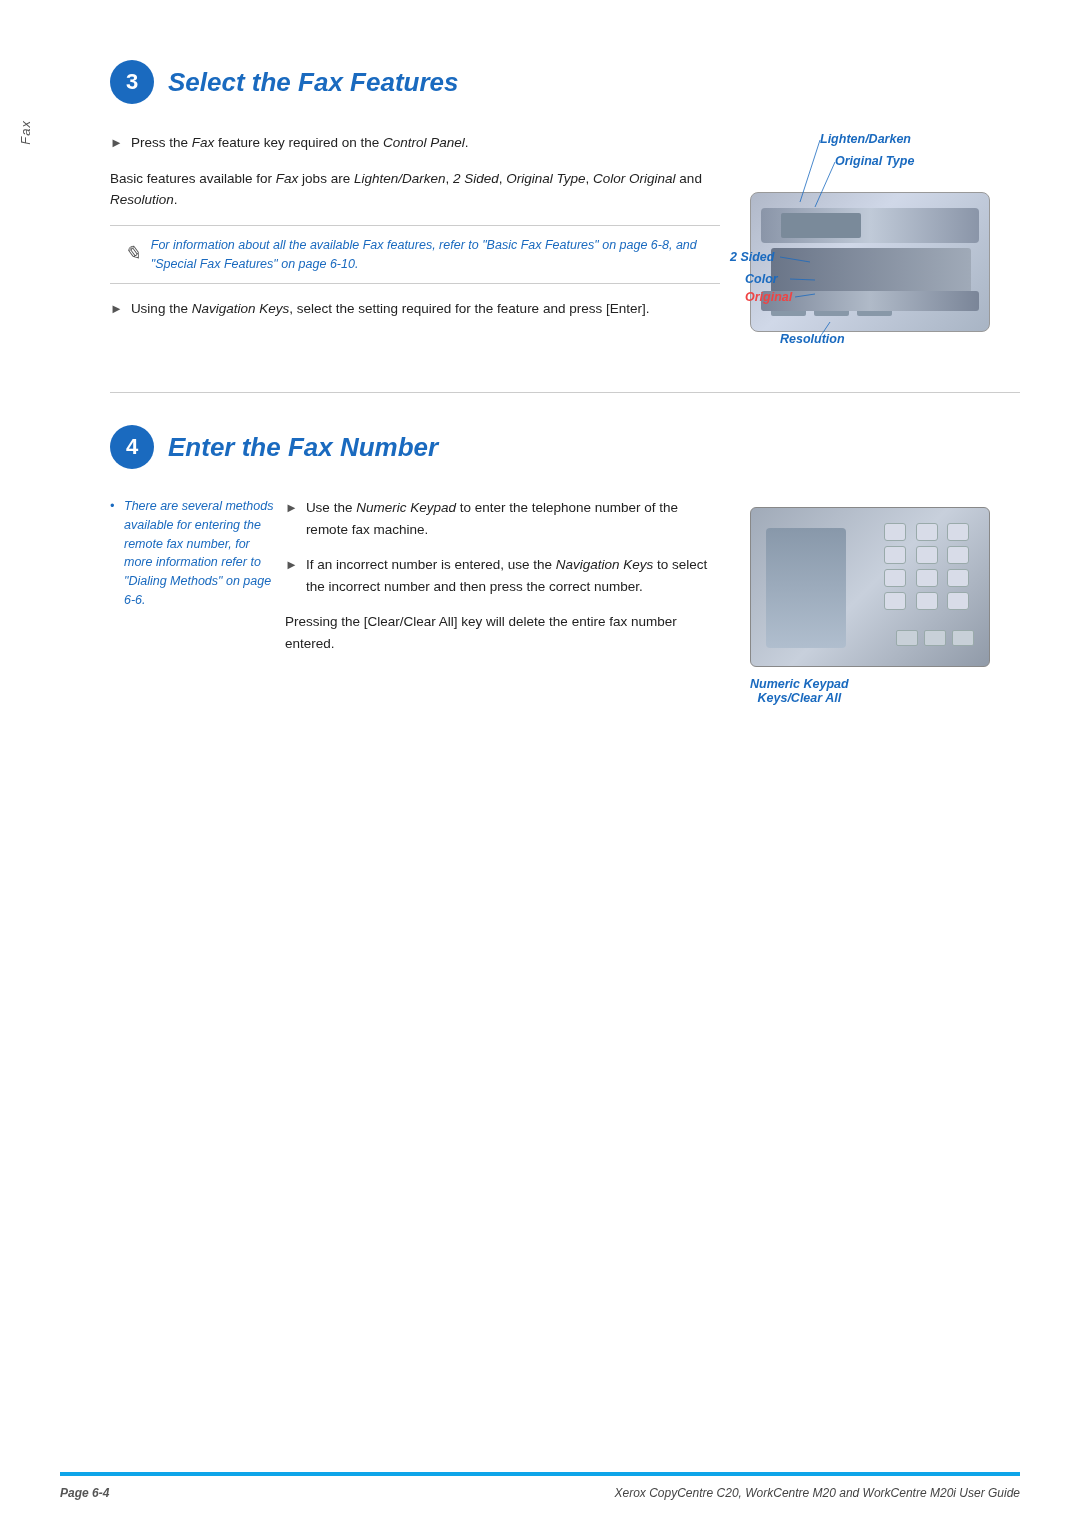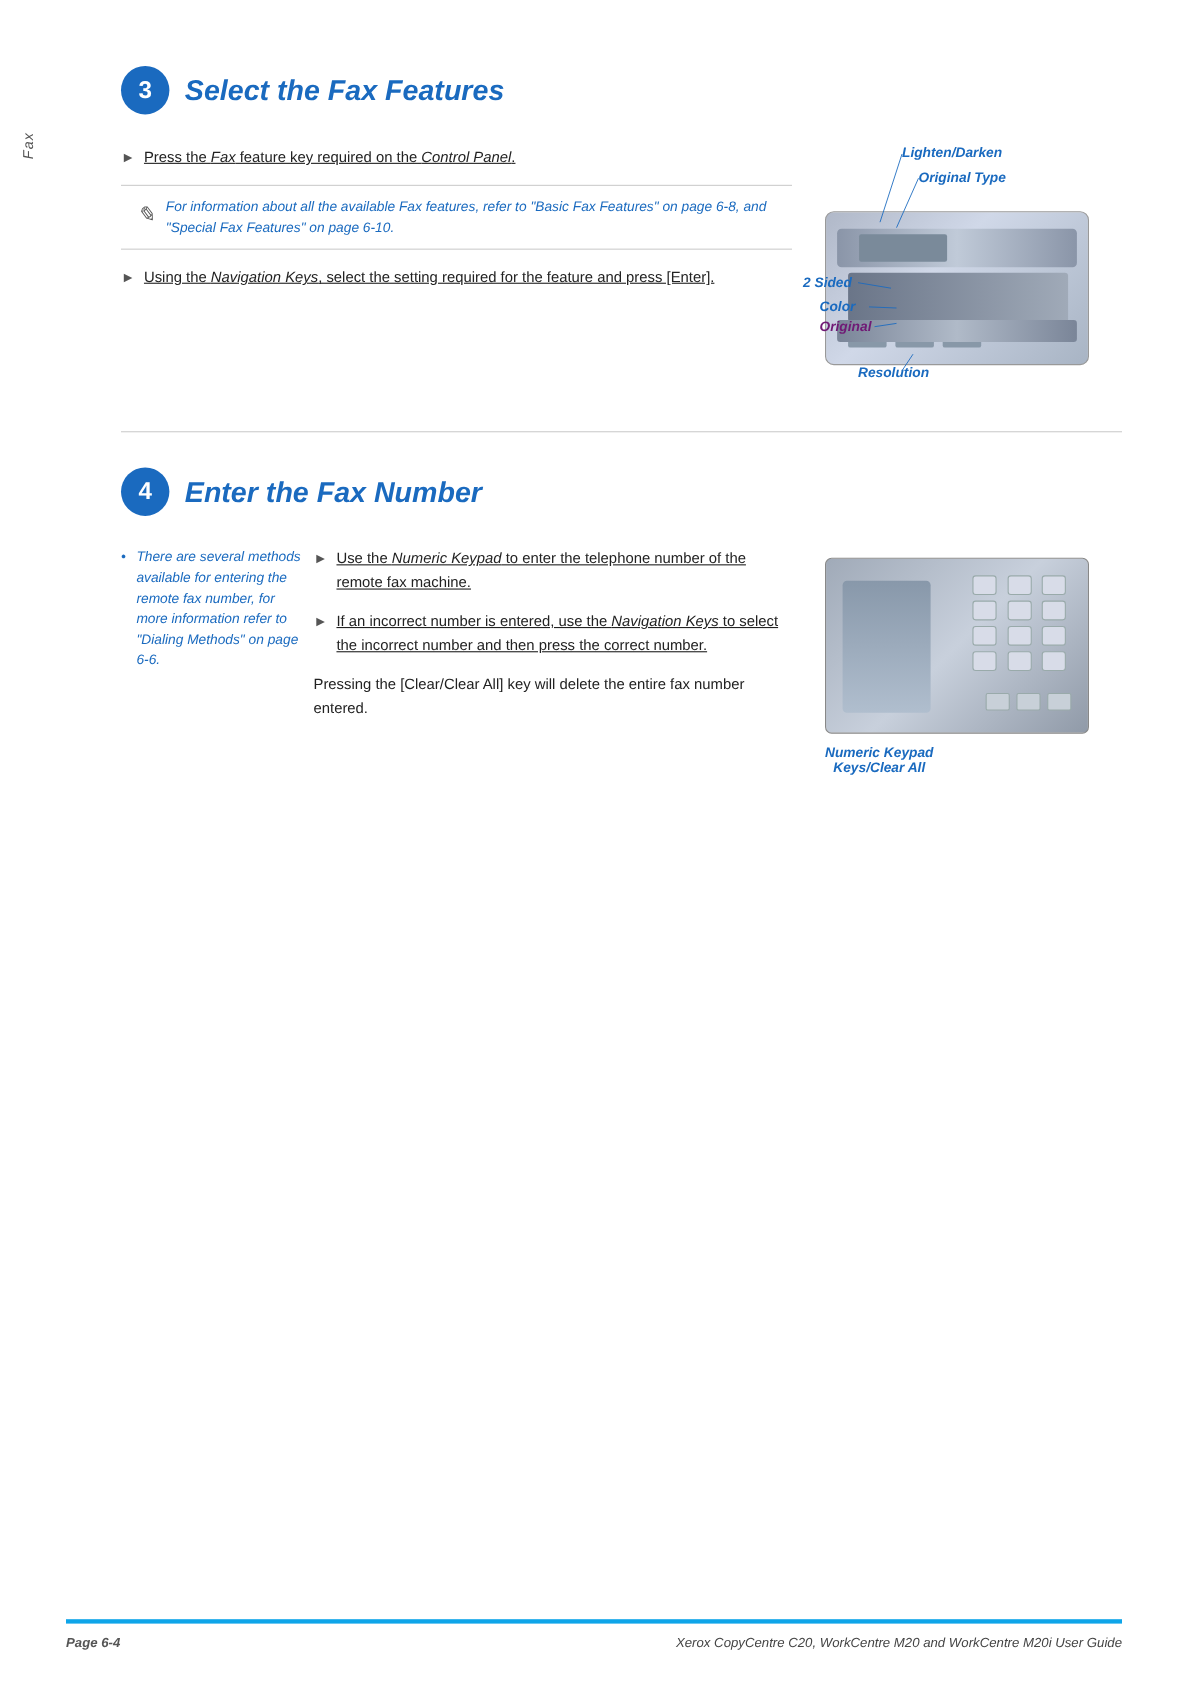--- a/index.html
+++ b/index.html
@@ -126,21 +126,20 @@
       color: #555;
       margin-right: 8px;
       margin-top: 1px;
       font-size: 13px;
       flex-shrink: 0;
     }
 
     .arrow-bullet .text {
       font-size: 13.5px;
       line-height: 1.6;
-      text-decoration: underline;
     }
 
     
     em { font-style: italic; }
 
     
     .note-box {
       border-top: 1px solid #ccc;
       border-bottom: 1px solid #ccc;
       padding: 10px 14px;
@@ -310,20 +309,23 @@
 
         <div class="col-middle">
 
           <div class="arrow-bullet">
             <span class="arrow">►</span>
             <span class="text">
               Press the <em>Fax</em> feature key required on the <em>Control Panel</em>.
             </span>
           </div>
 
+          <p style="margin-bottom:14px; font-size:13.5px; line-height:1.6;">
+            Basic features available for <em>Fax</em> jobs are <em>Lighten/Darken</em>, <em>2 Sided</em>, <em>Original Type</em>, <em>Color Original</em> and <em>Resolution</em>.
+          </p>
 
           <div class="note-box">
             <span class="note-icon">✎</span>
             <span>
               <em>For information about all the available Fax features, refer to "Basic Fax Features" on page 6-8, and "Special Fax Features" on page 6-10.</em>
             </span>
           </div>
 
           <div class="arrow-bullet" style="margin-top:12px;">
             <span class="arrow">►</span>
@@ -358,21 +360,21 @@
             </div>
 
             <div style="position:absolute; top:118px; left:-10px; font-size:12.5px; font-weight:bold; font-style:italic; color:#1a6abf;">
               <span>2 Sided</span>
             </div>
 
             <div style="position:absolute; top:140px; left:5px; font-size:12.5px; font-weight:bold; color:#1a6abf;">
               <span>Color</span>
             </div>
 
-            <div style="position:absolute; top:158px; left:5px; font-size:12.5px; font-weight:bold; font-style:italic; color:#701a75;">
+            <div style="position:absolute; top:158px; left:5px; font-size:12.5px; font-weight:bold; font-style:italic; color:#ef4444;">
               <span>Original</span>
             </div>
 
             <div style="position:absolute; top:200px; left:40px; font-size:12.5px; font-weight:bold; font-style:italic; color:#1a6abf;">
               <span>Resolution</span>
             </div>
 
             <svg style="position:absolute; top:0; left:0; width:100%; height:100%; pointer-events:none;">
 
               <line x1="80" y1="8" x2="60" y2="70" stroke="#1a6abf" stroke-width="0.8"></line>

